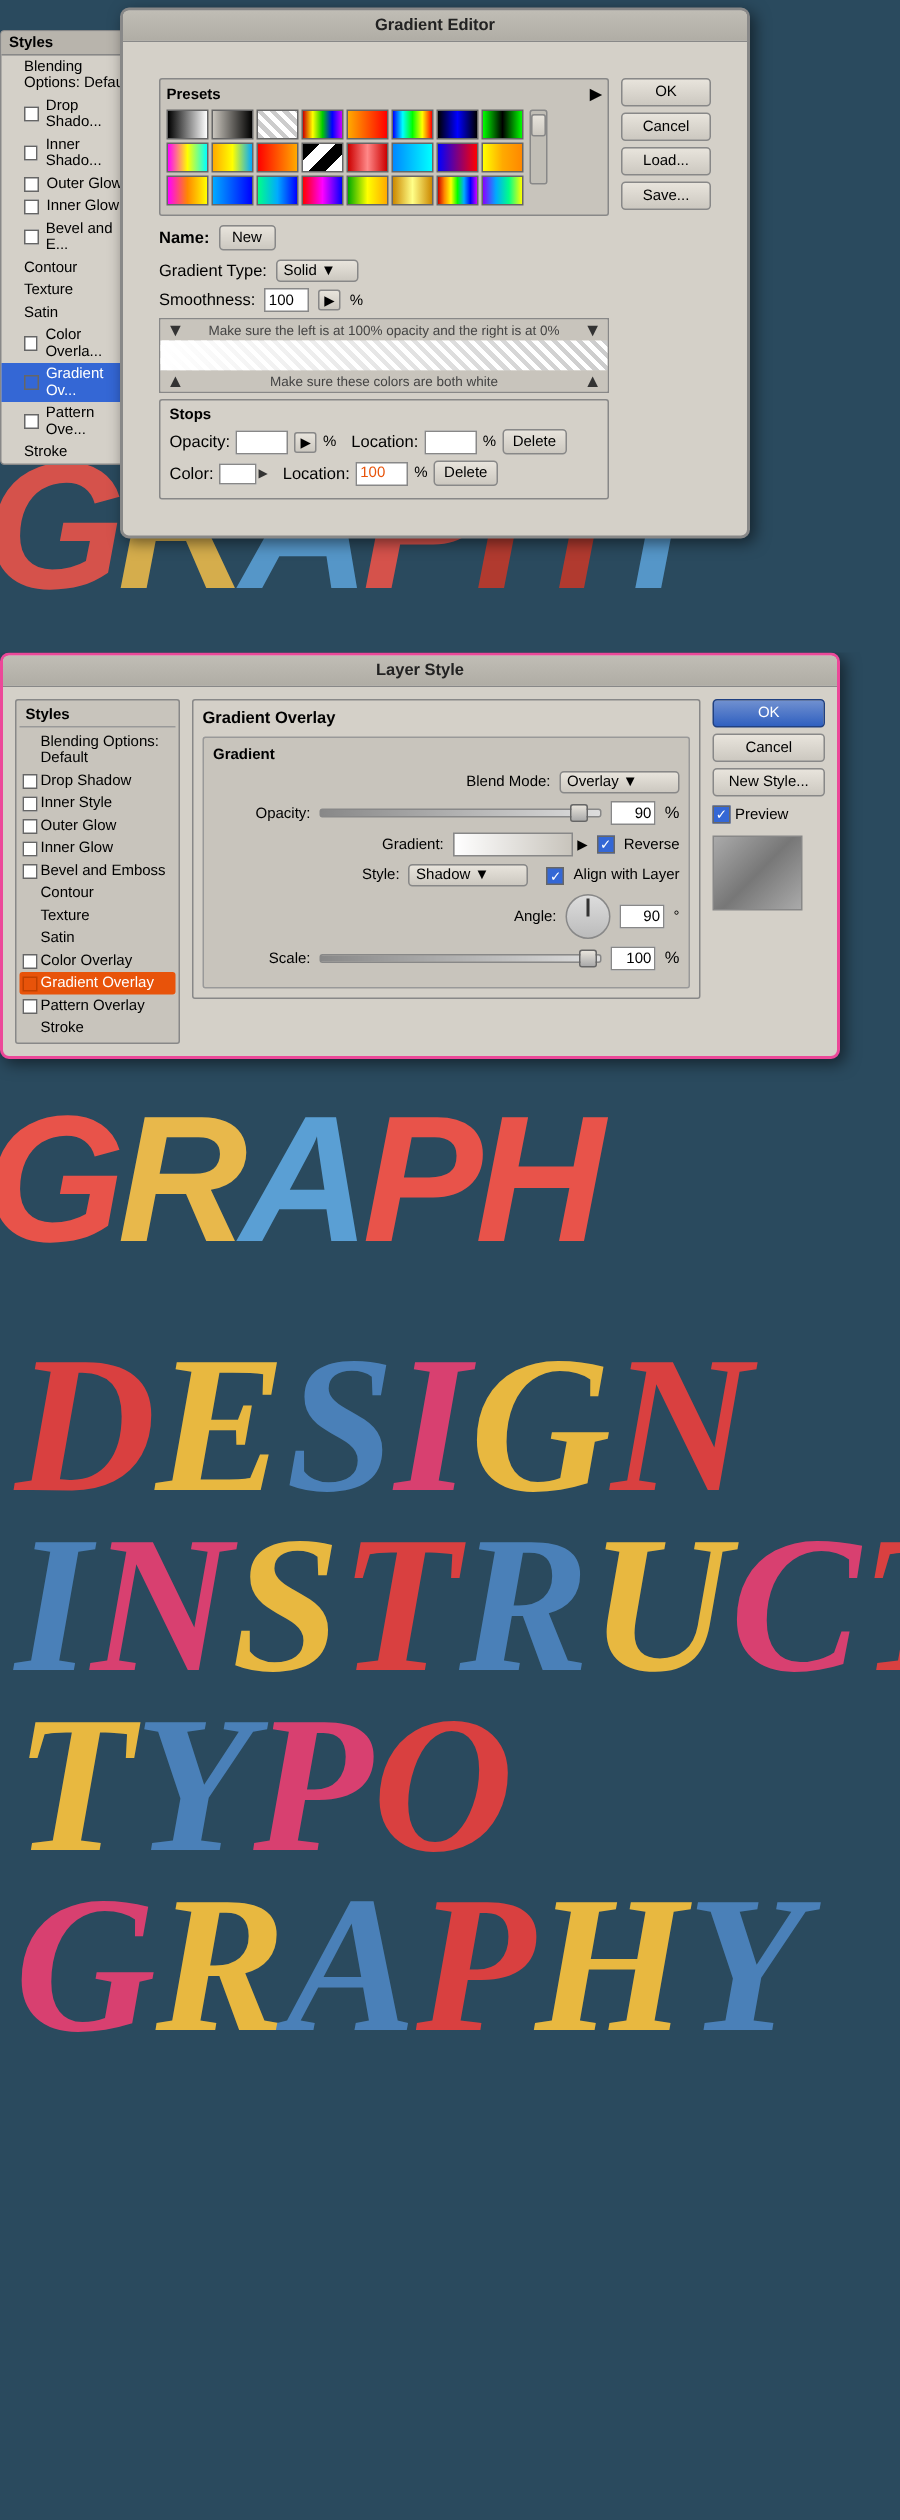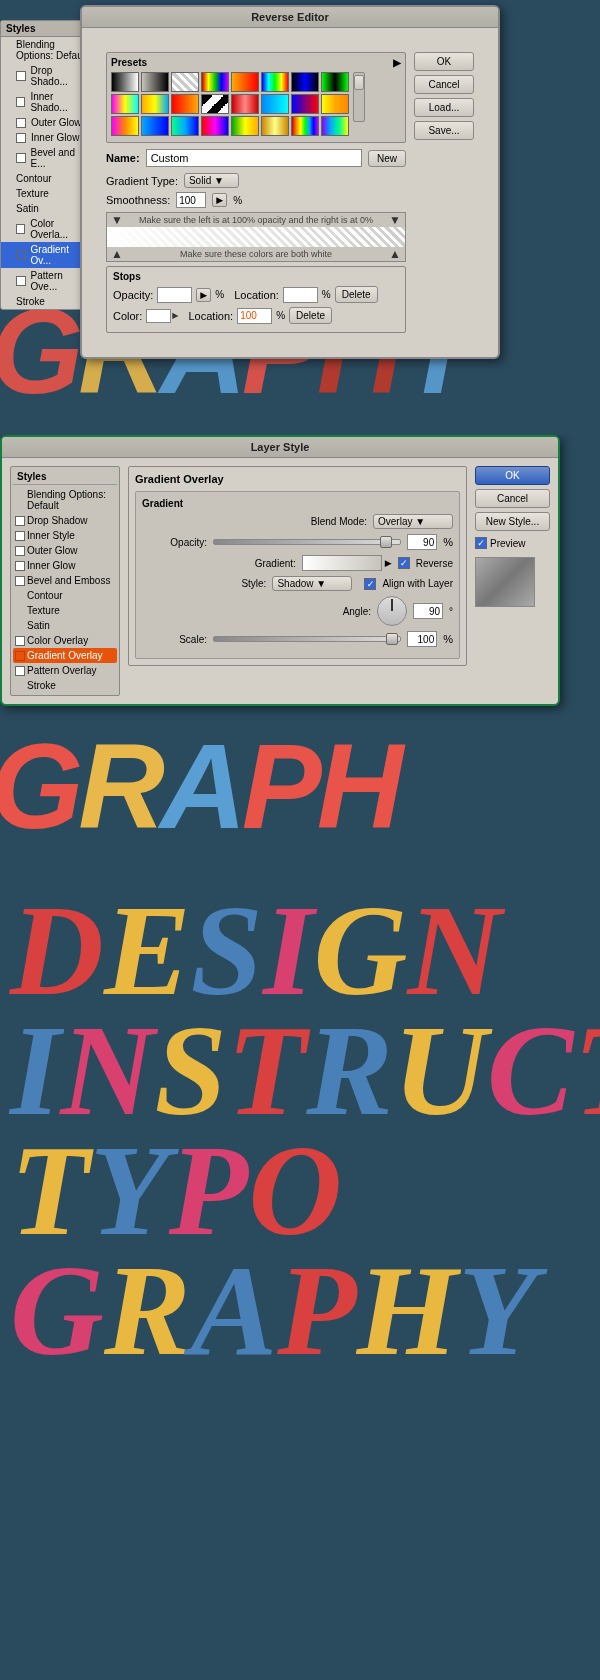--- a/index.html
+++ b/index.html
@@ -354,21 +354,21 @@
     .bg-text-graphy2 .c2 { color: #e8b84b; }
     .bg-text-graphy2 .c3 { color: #5a9fd4; }
     .bg-text-graphy2 .c4 { color: #e8534a; }
 
     
     .layer-style-dialog {
       position: absolute;
       left: 0; top: 0;
       width: 560px;
       background: #d4d0c8;
-      border: 2px solid #15803d;
+      border: 2px solid #ec4899;
       border-radius: 6px;
       box-shadow: 3px 3px 10px rgba(0,0,0,0.5);
       z-index: 5;
     }
     .ls-titlebar {
       background: linear-gradient(to bottom, #c0bdb5, #b0ada5);
       border-radius: 4px 4px 0 0;
       padding: 4px 8px;
       text-align: center;
       font-size: 11px;
@@ -646,21 +646,21 @@
     <div class="styles-panel-item">
       <span class="checkbox"></span>
       <span>Pattern Ove...</span>
     </div>
     <div class="styles-panel-item">
       <span>Stroke</span>
     </div>
   </div>
 
   <div class="gradient-editor">
-    <div class="dialog-titlebar">Reverse Editor</div>
+    <div class="dialog-titlebar">Gradient Editor</div>
     <div class="gradient-editor-content">
       <div class="gradient-editor-main">
 
         <div class="presets-section">
           <div class="presets-title">
             <span>Presets</span>
             <span style="cursor:pointer;">▶</span>
           </div>
           <div style="display:flex; gap:2px;">
             <div class="presets-grid">
@@ -690,21 +690,20 @@
               <div class="preset-swatch gs-23"></div>
             </div>
             <div class="presets-scrollbar">
               <div style="width:10px;height:15px;background:linear-gradient(to bottom,#e8e4dc,#ccc8c0);border:1px solid #888;border-radius:2px;margin:2px auto;"></div>
             </div>
           </div>
         </div>
 
         <div class="name-row">
           <span class="name-label">Name:</span>
-          <input class="name-input" type="text" value="Custom" style="">
           <button class="new-btn">New</button>
         </div>
 
         <div class="field-row">
           <span class="field-label">Gradient Type:</span>
           <div class="select-control">
             <span>Solid</span> ▼
           </div>
         </div>
 

